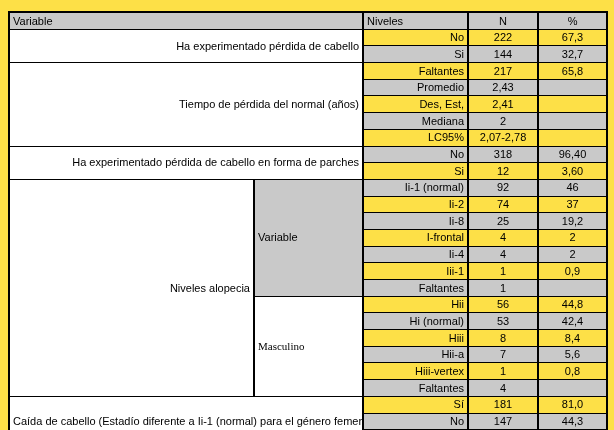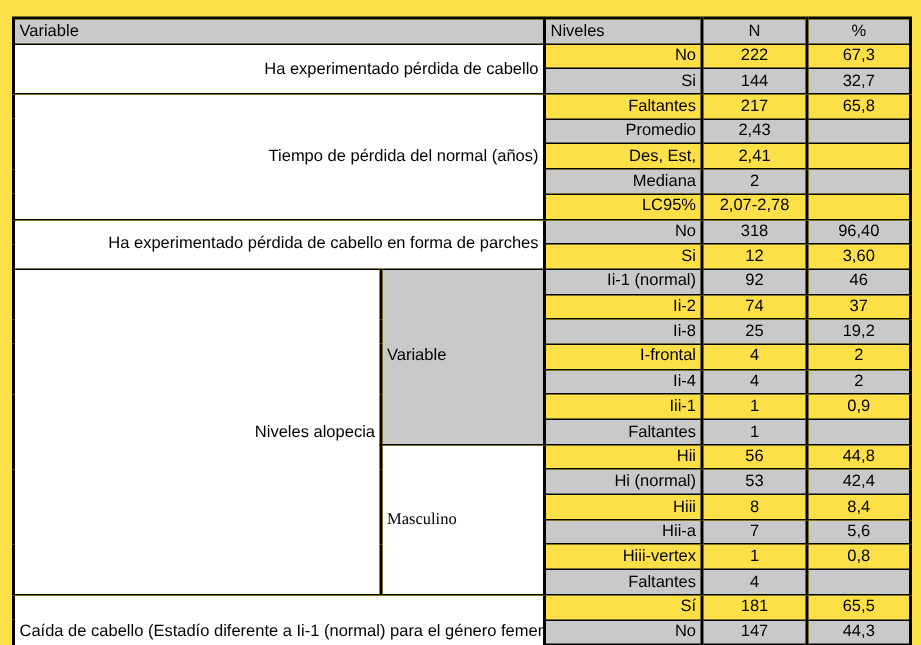--- a/index.html
+++ b/index.html
@@ -199,21 +199,21 @@
         </tr>
         <tr>
           <td class="nivel-cell shaded">Faltantes</td>
           <td class="num-cell shaded">4</td>
           <td class="num-cell shaded"></td>
         </tr>
         <tr>
           <td class="var-cell sec-top" rowspan="3" colspan="2">Caída de cabello (Estadío diferente a Ii-1 (normal) para el género femenino, y diferente a Hi (normal) para el género masculino)</td>
           <td class="nivel-cell sec-top">Sí</td>
           <td class="num-cell sec-top">181</td>
-          <td class="num-cell sec-top">65,5</td>
+          <td class="num-cell sec-top">81,0</td>
         </tr>
         <tr>
           <td class="nivel-cell shaded">No</td>
           <td class="num-cell shaded">147</td>
           <td class="num-cell shaded">44,3</td>
         </tr>
         <tr>
           <td class="nivel-cell">Faltantes</td>
           <td class="num-cell">5</td>
           <td class="num-cell"></td>

